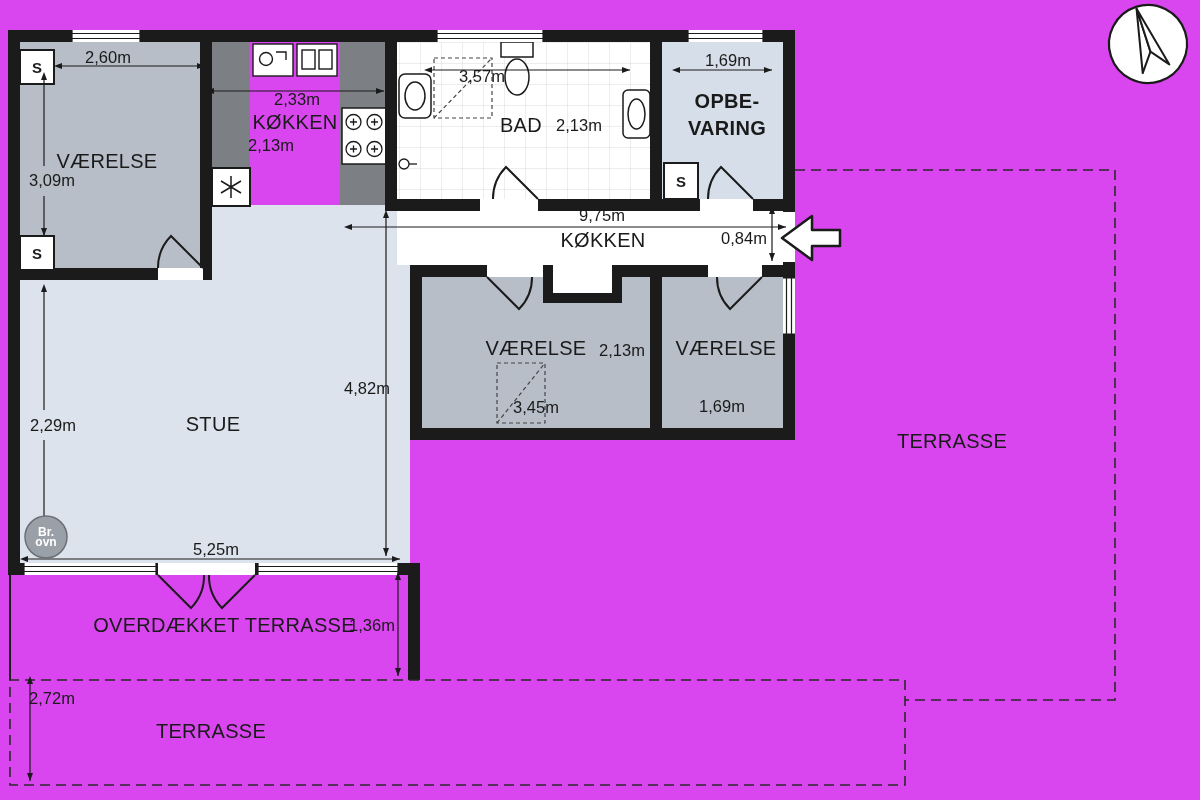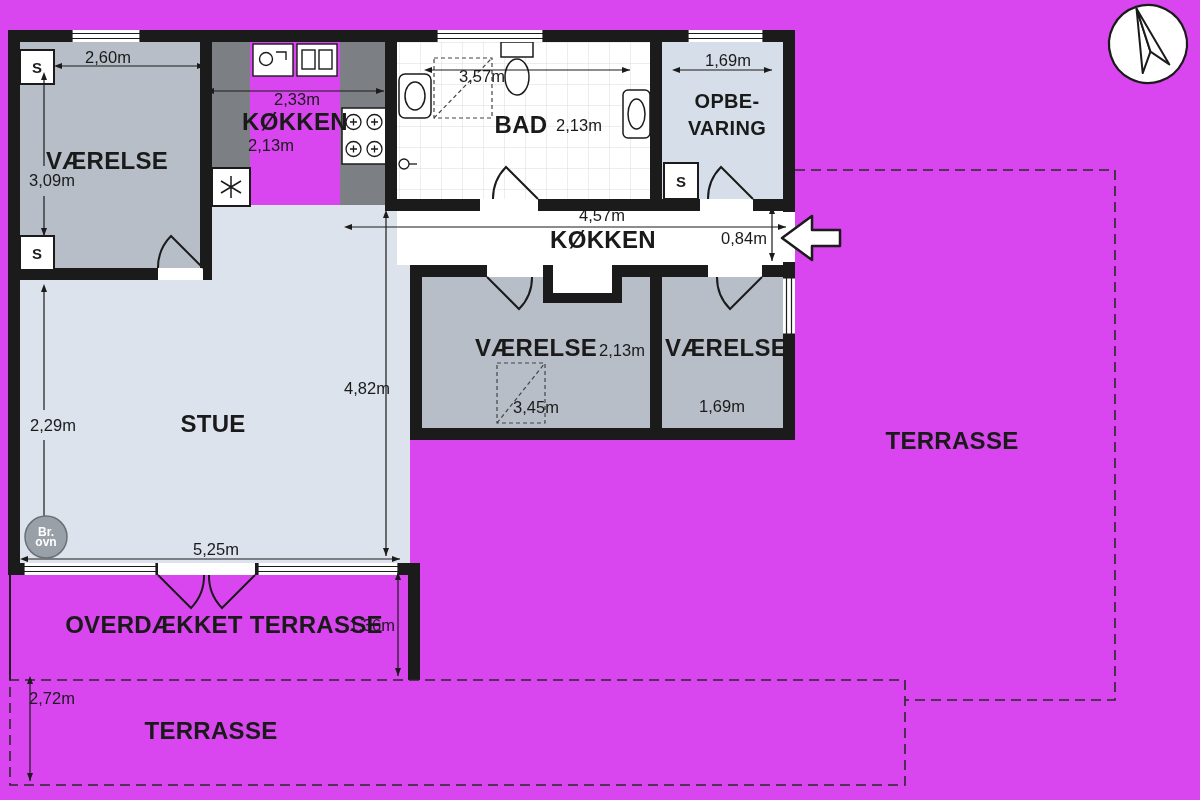--- a/index.html
+++ b/index.html
@@ -1,20 +1,20 @@
 <!DOCTYPE html>
 <html><head>
 <meta charset="utf-8">
 <style>
   html,body{margin:0;padding:0;background:#fff}
   .plan{position:relative;width:1200px;height:800px;background:#d946ef;overflow:hidden;
         font-family:"Liberation Sans",sans-serif;color:#1a1a1a}
   .plan svg{position:absolute;left:0;top:0;display:block}
   .lbl{position:absolute;transform:translate(-50%,-50%);white-space:nowrap;color:#1a1a1a}
-  .room{font-size:24px;font-weight:bold;letter-spacing:.3px}
+  .room{font-size:20px;font-weight:normal;letter-spacing:.3px}
   .room-sm{font-size:20px;font-weight:bold;letter-spacing:.3px}
   .dim{font-size:16.5px}
   .s-lbl{font-size:15px;font-weight:bold}
   .stove-lbl{font-size:12px;font-weight:bold;color:#fff;text-align:center;line-height:10px}
 </style>
 </head>
 <body>
 
 <div class="plan">
 
@@ -200,21 +200,21 @@
   <div class="lbl dim" style="left:271px;top:145px">2,13m</div>
 
   <div class="lbl dim" style="left:482px;top:76px">3,57m</div>
   <div class="lbl room" style="left:521px;top:125px">BAD</div>
   <div class="lbl dim" style="left:579px;top:125px">2,13m</div>
 
   <div class="lbl dim" style="left:728px;top:60px">1,69m</div>
   <div class="lbl room-sm" style="left:727px;top:101px">OPBE-</div>
   <div class="lbl room-sm" style="left:727px;top:128px">VARING</div>
 
-  <div class="lbl dim" style="left:602px;top:215px">4,57m</div>
+  <div class="lbl dim" style="left:602px;top:215px">9,75m</div>
   <div class="lbl room" style="left:603px;top:240px">KØKKEN</div>
   <div class="lbl dim" style="left:744px;top:238px">0,84m</div>
 
   <div class="lbl room" style="left:536px;top:348px">VÆRELSE</div>
   <div class="lbl dim" style="left:622px;top:350px">2,13m</div>
   <div class="lbl dim" style="left:536px;top:407px">3,45m</div>
 
   <div class="lbl room" style="left:726px;top:348px">VÆRELSE</div>
   <div class="lbl dim" style="left:722px;top:406px">1,69m</div>
 

